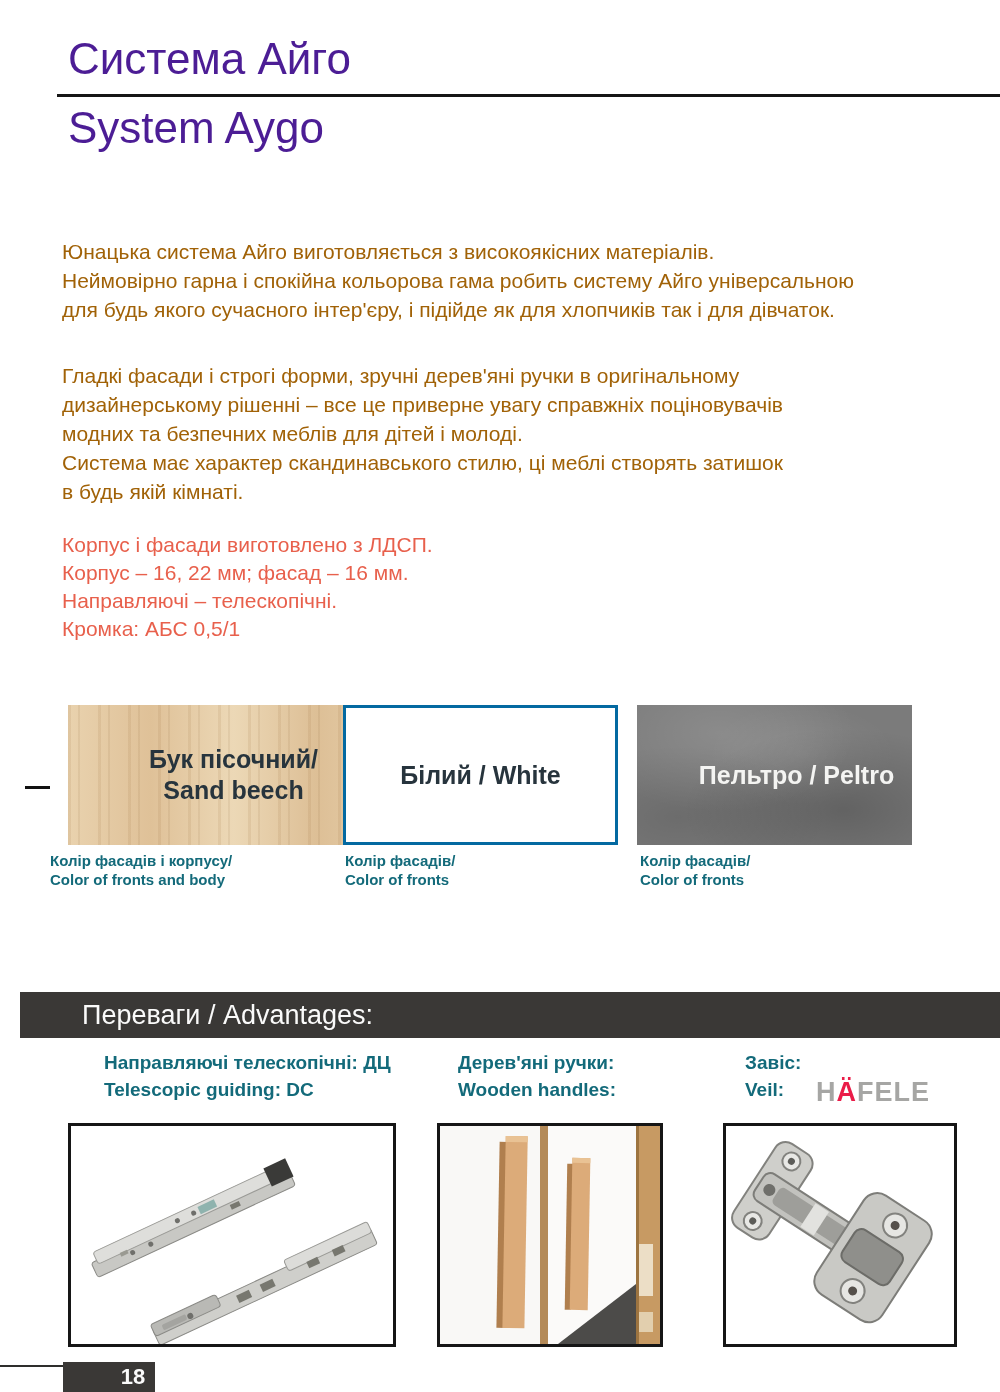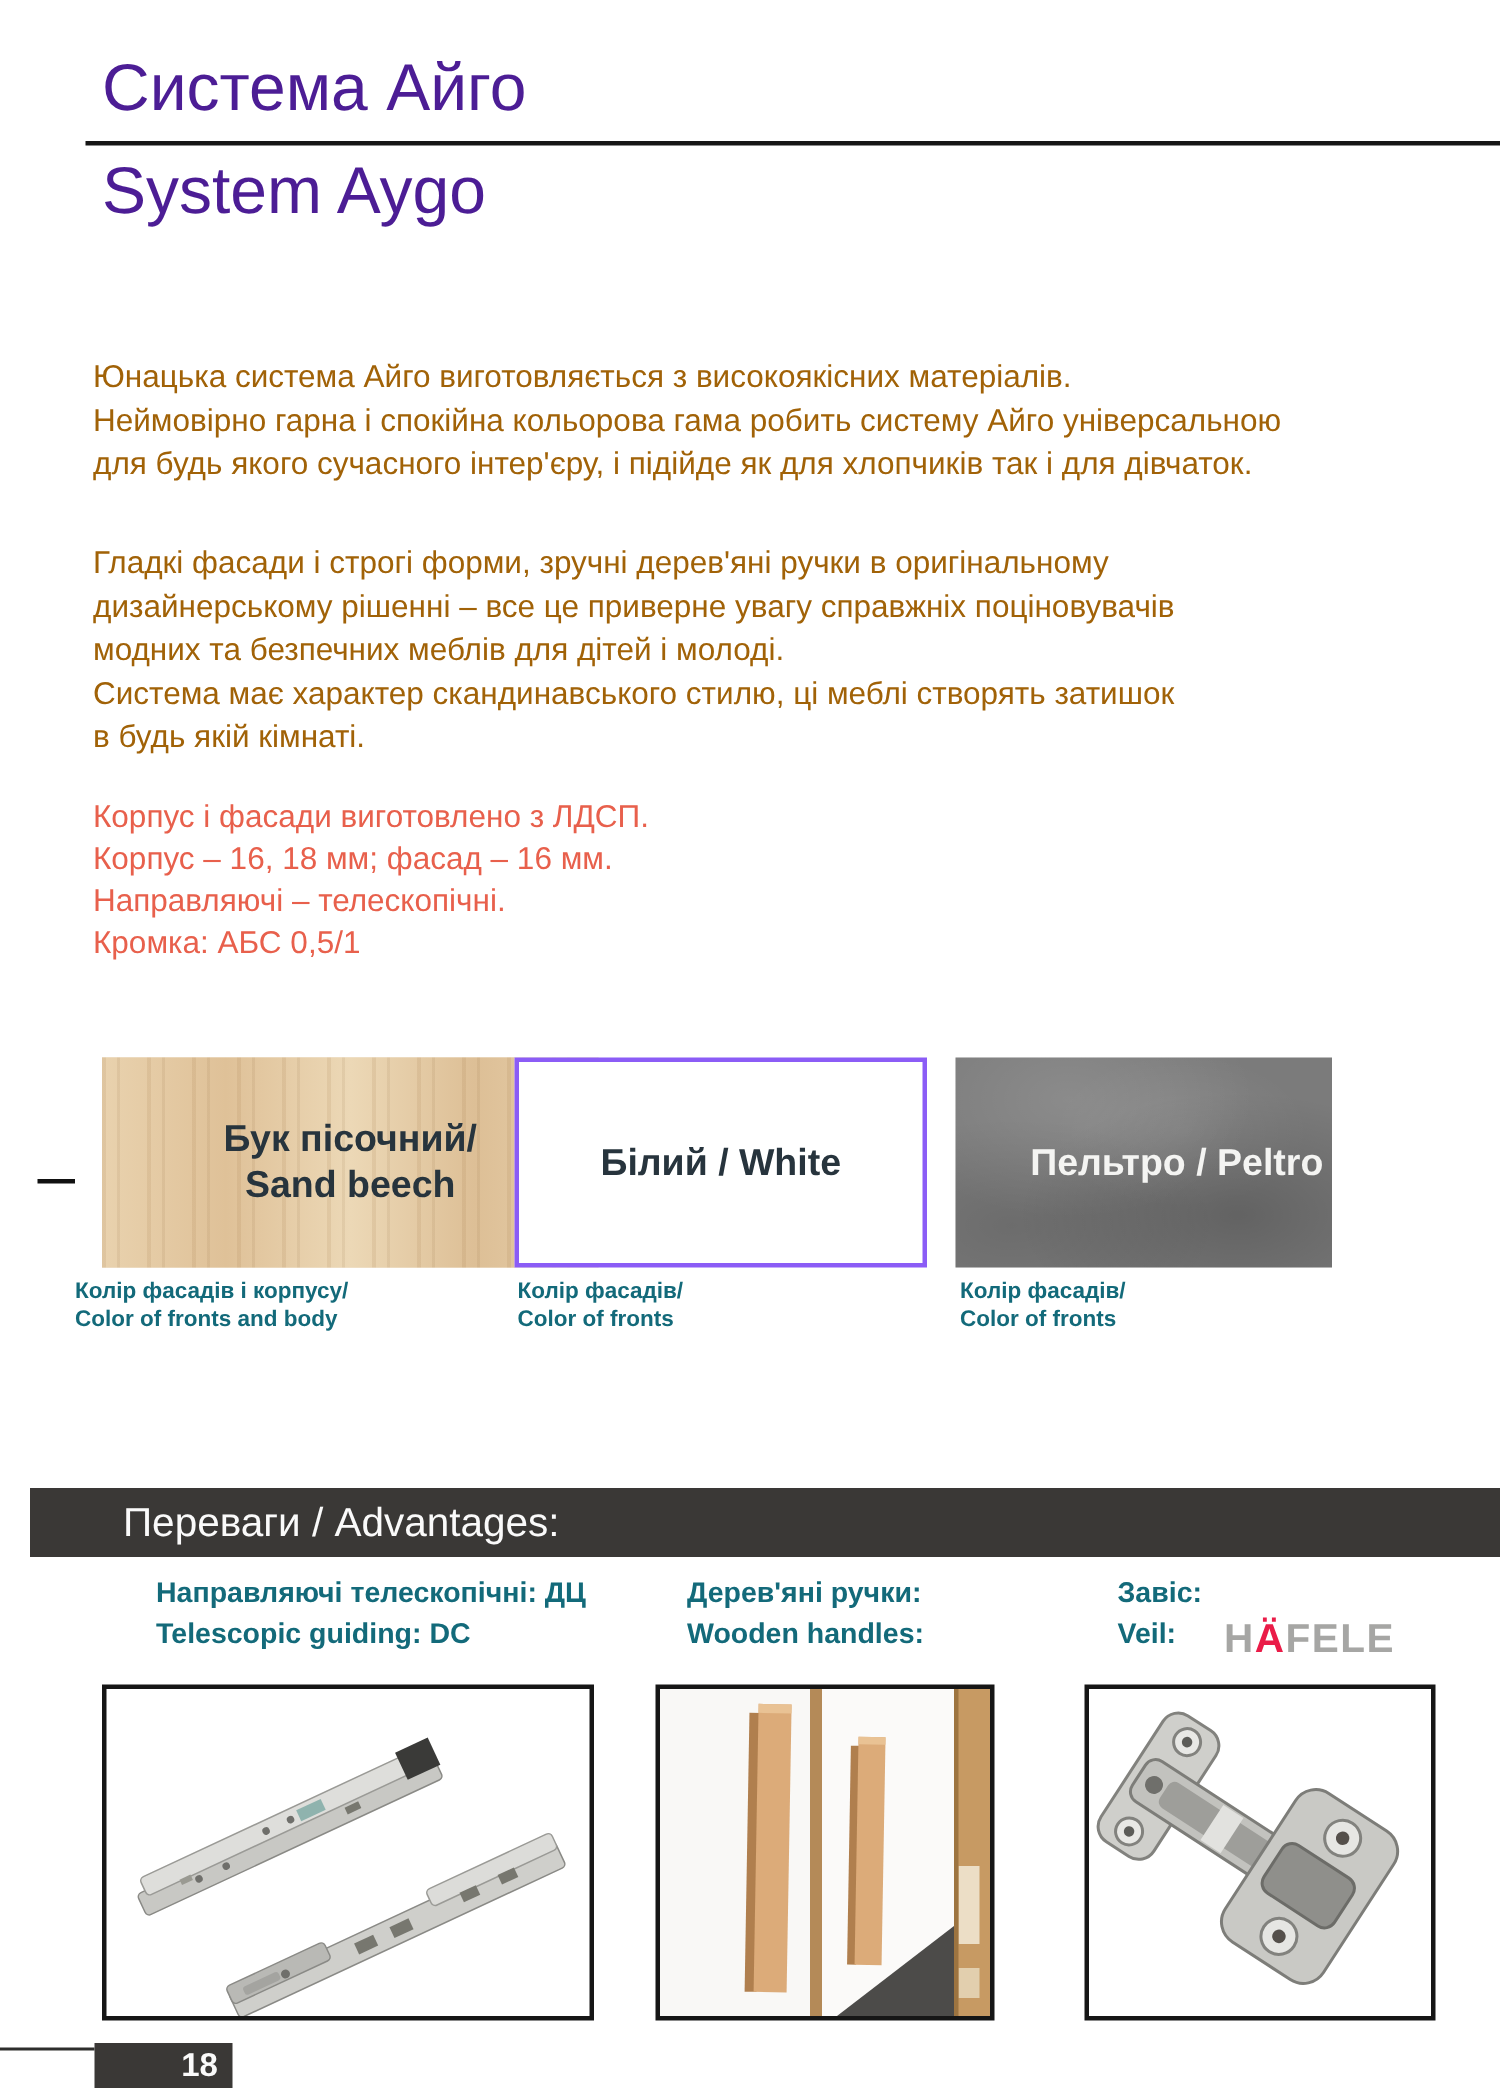--- a/index.html
+++ b/index.html
@@ -27,22 +27,22 @@
   
   .tick-mark { position:absolute; left:25px; top:786px; width:25px; height:3px; background:#111; }
   .swatch { position:absolute; top:705px; height:140px; display:flex;
             align-items:center; justify-content:center; text-align:center; }
   .swatch-1 { left:68px;  width:331px;
     background-color:#e6cda9;
     background-image:
       repeating-linear-gradient(90deg, rgba(150,105,55,.12) 0 3px, rgba(255,255,255,0) 3px 10px, rgba(120,80,35,.09) 10px 12px, rgba(255,255,255,0) 12px 30px),
       linear-gradient(90deg,#e9d2ae 0%,#dfc198 25%,#ecd8b6 50%,#ddbf96 75%,#e8d1ad 100%);
   }
-  .swatch-2 { left:343px; width:275px; background:#ffffff; border:3px solid #8b5cf6; }
-  .swatch-3 { left:637px; width:251px;
+  .swatch-2 { left:343px; width:275px; background:#ffffff; border:3px solid #0369a1; }
+  .swatch-3 { left:637px; width:275px;
     background-color:#7b7b7b;
     background-image:
       radial-gradient(ellipse at 30% 20%, rgba(255,255,255,.12), rgba(255,255,255,0) 50%),
       radial-gradient(ellipse at 75% 75%, rgba(0,0,0,.20), rgba(0,0,0,0) 55%),
       radial-gradient(ellipse at 60% 35%, rgba(255,255,255,.08), rgba(255,255,255,0) 40%),
       radial-gradient(ellipse at 15% 80%, rgba(0,0,0,.12), rgba(0,0,0,0) 45%);
     padding-left: 44px;
   }
   .swatch-label { font-size:25px; font-weight:700; line-height:31px; color:#27343d; }
   .swatch-label-light { color:#f4f4f2; }
@@ -95,21 +95,21 @@
   <div class="para para-2">
     <div>Гладкі фасади і строгі форми, зручні дерев'яні ручки в оригінальному</div>
     <div>дизайнерському рішенні – все це приверне увагу справжніх поціновувачів</div>
     <div>модних та безпечних меблів для дітей і молоді.</div>
     <div>Система має характер скандинавського стилю, ці меблі створять затишок</div>
     <div>в будь якій кімнаті.</div>
   </div>
 
   <div class="specs">
     <div>Корпус і фасади виготовлено з ЛДСП.</div>
-    <div>Корпус – 16, 18 мм; фасад – 16 мм.</div>
+    <div>Корпус – 16, 22 мм; фасад – 16 мм.</div>
     <div>Направляючі – телескопічні.</div>
     <div>Кромка: АБС 0,5/1</div>
   </div>
 
   <div class="tick-mark"></div>
 
   <div class="swatch swatch-1">
     <div class="swatch-label">
       <div>Бук пісочний/</div>
       <div>Sand beech</div>

